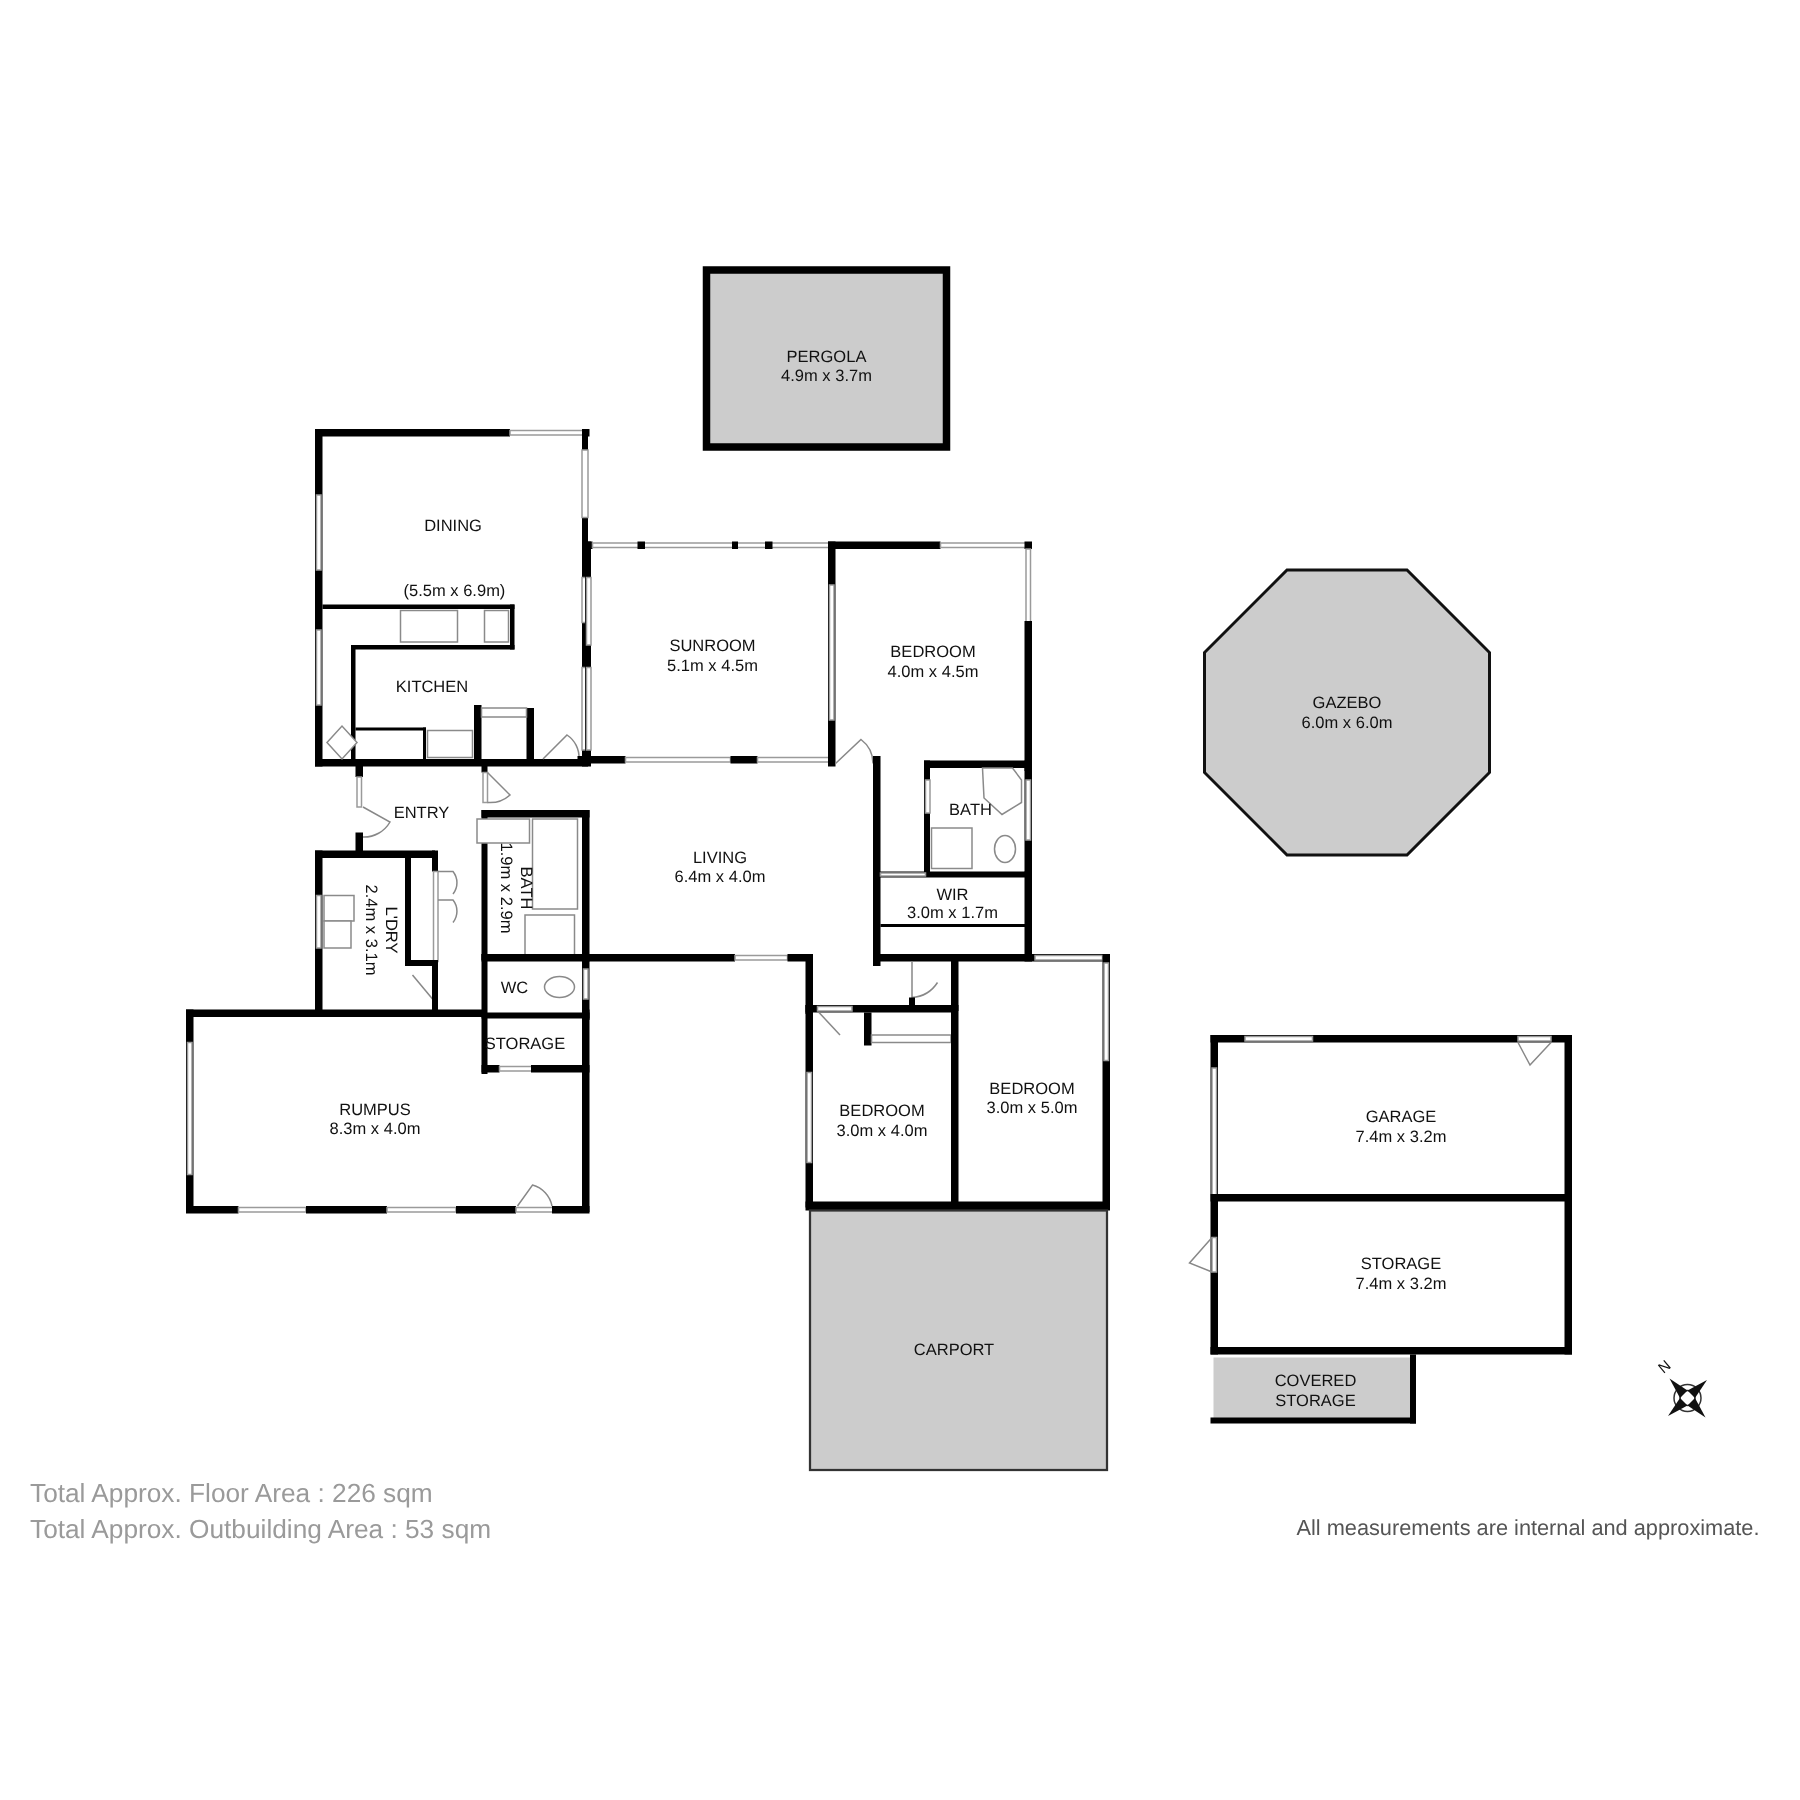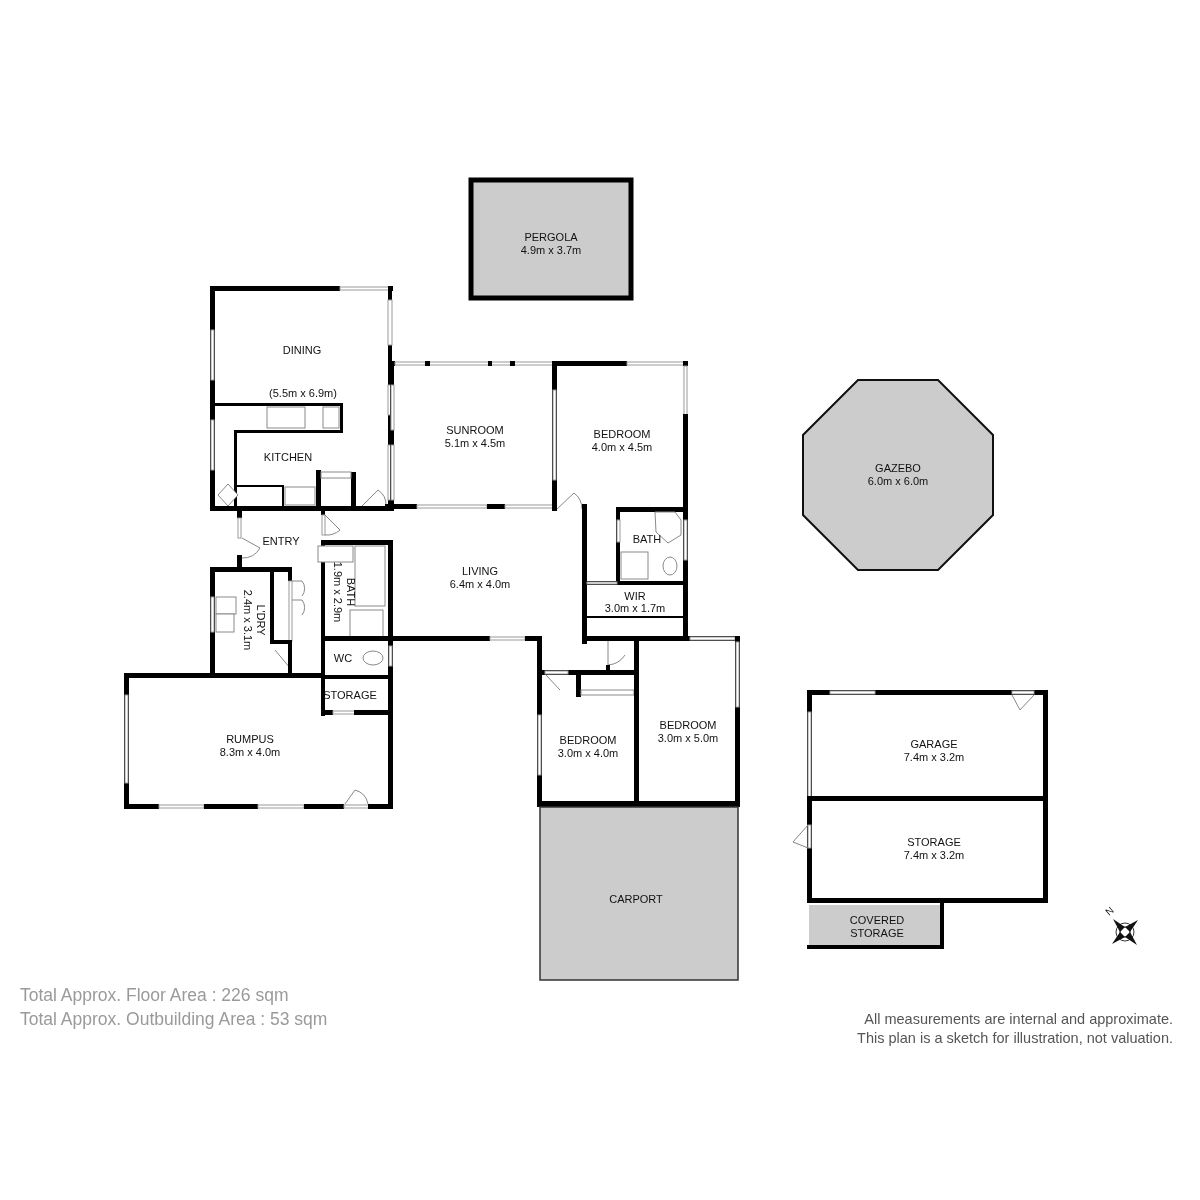--- a/index.html
+++ b/index.html
@@ -246,14 +246,13 @@
   </g>
 </svg>
 
 <div class="footer-left">
   <div>Total Approx. Floor Area : 226 sqm</div>
   <div>Total Approx. Outbuilding Area : 53 sqm</div>
 </div>
 
 <div class="footer-right">
   <div>All measurements are internal and approximate.</div>
-  <div>This plan is a sketch for illustration, not valuation.</div>
 </div>
 
 </body></html>

